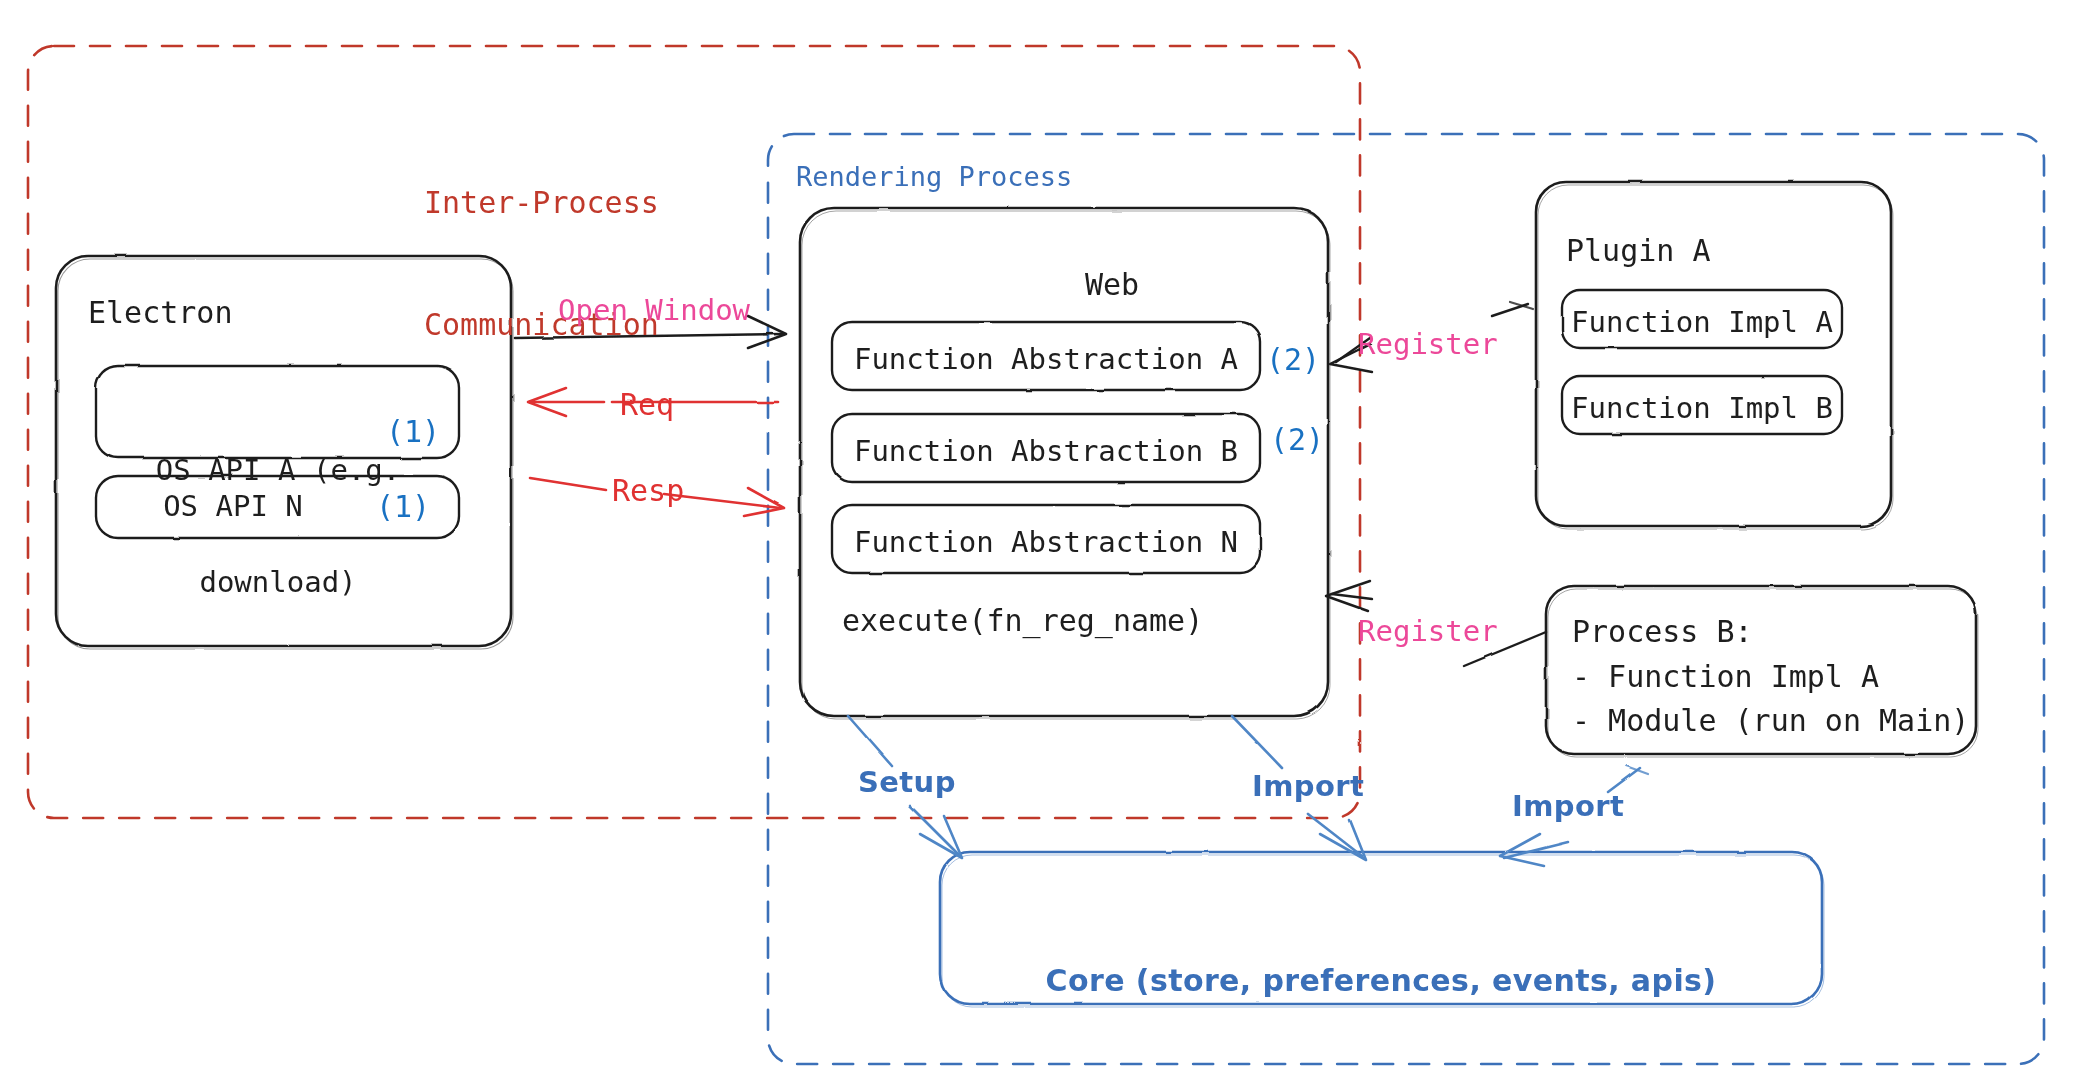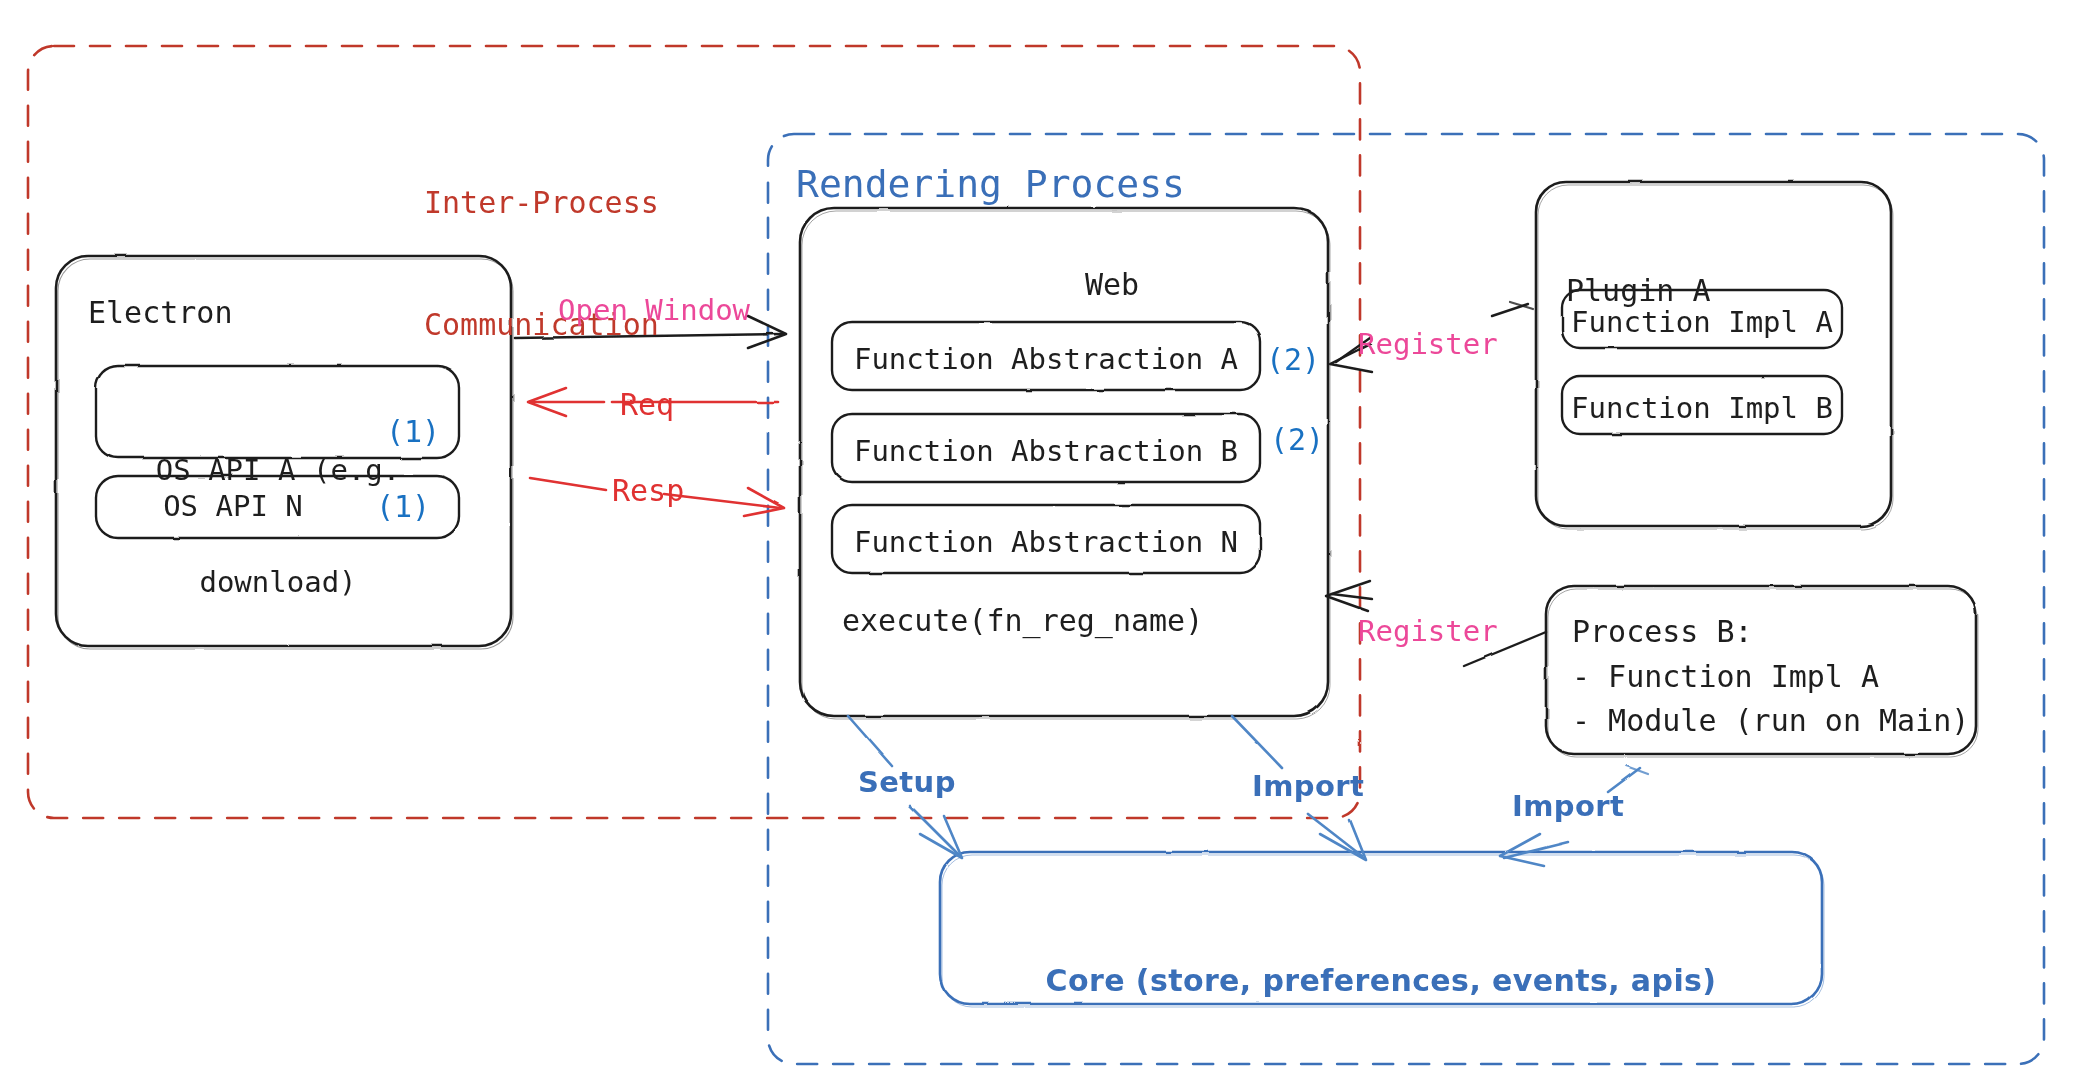--- a/index.html
+++ b/index.html
@@ -12,21 +12,21 @@
 
   .lbl{position:absolute;white-space:pre;line-height:1.28;}
   .mono{font-family:"DejaVu Sans Mono","Liberation Mono",monospace;}
   .hand{font-family:"DejaVu Sans","Liberation Sans",sans-serif;font-weight:700;letter-spacing:.4px;}
 
   .t-box-title{font-size:30px;color:#1e1e1e;}
   .t-inner{font-size:29px;color:#1e1e1e;text-align:center;}
   .t-edge{font-size:29px;color:#ec4899;}
   .t-red{font-size:30px;color:#c0392b;line-height:1.35;}
   .t-redlbl{font-size:30px;color:#e03131;}
-  .t-blue{font-size:38px;color:#3a6fb8;}
+  .t-blue{font-size:27px;color:#3a6fb8;}
   .t-bluenum{font-size:30px;color:#1971c2;}
   .t-core{font-size:30px;color:#3a6fb8;text-align:center;line-height:1.45;}
   .t-handblue{font-size:29px;color:#3a6fb8;}
 </style>
 </head>
 <body>
 
 <div id="stage">
 
   <svg class="layer" viewBox="0 0 2074 1066">
@@ -178,21 +178,21 @@
   <div class="lbl mono t-bluenum" style="left:1270px; top:405px;">(2)</div>
 
   <div class="lbl mono t-inner" style="left:832px; top:508px; width:428px;">Function Abstraction N</div>
 
   <div class="lbl mono t-box-title" style="left:842px; top:586px;text-align:center;">execute(fn_reg_name)</div>
 
   <div class="lbl mono t-edge" style="left:1358px; top:310px;">Register</div>
 
   <div class="lbl mono t-edge" style="left:1358px; top:597px;">Register</div>
 
-  <div class="lbl mono t-box-title" style="left:1566px; top:216px;margin-top:40px;">Plugin A</div>
+  <div class="lbl mono t-box-title" style="left:1566px; top:216px;">Plugin A</div>
   <div class="lbl mono t-inner" style="left:1562px; top:288px; width:280px;">Function Impl A</div>
   <div class="lbl mono t-inner" style="left:1562px; top:374px; width:280px;">Function Impl B</div>
 
   <div class="lbl mono t-box-title" style="left:1572px; top:597px;">Process B:</div>
   <div class="lbl mono t-box-title" style="left:1572px; top:642px;">- Function Impl A</div>
   <div class="lbl mono t-box-title" style="left:1572px; top:686px;">- Module (run on Main)</div>
 
   <div class="lbl hand t-handblue" style="left:858px; top:748px;">Setup</div>
 
   <div class="lbl hand t-handblue" style="left:1252px; top:752px;">Import</div>

